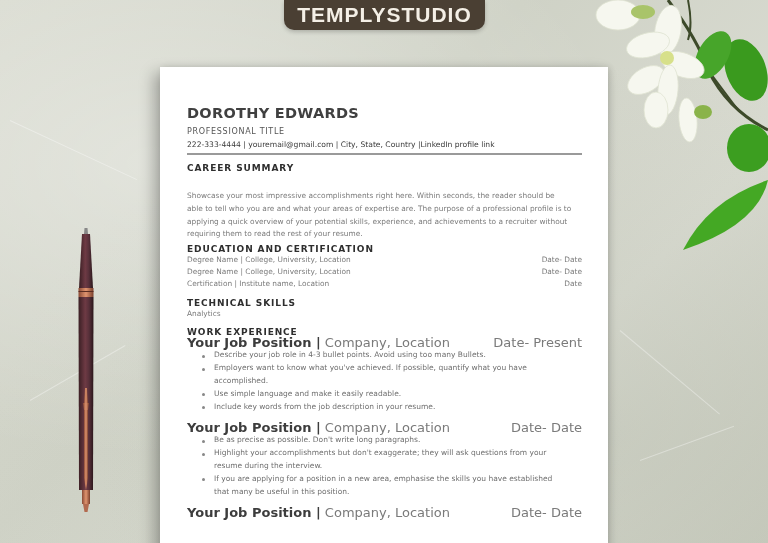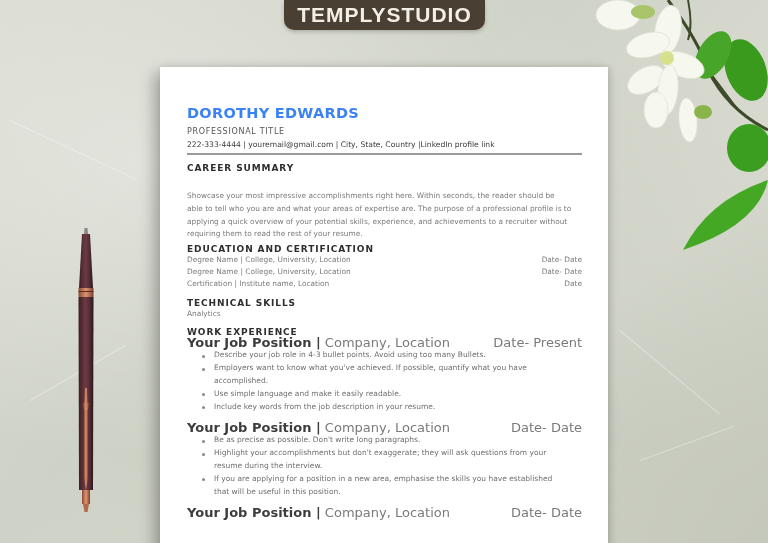--- a/index.html
+++ b/index.html
@@ -32,21 +32,21 @@
 
   
   .paper {
     position: absolute; left: 160px; top: 67px; width: 448px; height: 490px;
     background: #ffffff;
     box-shadow: -6px 6px 14px rgba(0,0,0,0.28), 2px 0 6px rgba(0,0,0,0.12);
   }
   .content { position: absolute; left: 27px; top: 38px; width: 395px; color: #6e6e6e; }
   .name {
     font-family: "DejaVu Sans", sans-serif; font-weight: 700; font-size: 14.5px;
-    color: #3b82f6; letter-spacing: 0.3px;
+    color: #404040; letter-spacing: 0.3px;
   }
   .ptitle { font-size: 8px; color: #555; letter-spacing: 0.7px; margin-top: 6px; }
   .contact { font-size: 7.6px; color: #3a3a3a; margin-top: 4px; }
   .divider { height: 2px; background: #9a9a9a; margin-top: 4px; }
 
   .sec-title {
     font-weight: 700; font-size: 9px; color: #2e2e2e; letter-spacing: 0.9px;
   }
   .para { font-size: 7.4px; line-height: 12.8px; color: #7a7a7a; }
   .row { display: flex; justify-content: space-between; font-size: 7.4px; line-height: 11.8px; color: #7a7a7a; }
@@ -198,21 +198,21 @@
         <ul class="bullets">
           <li>
               <div>Be as precise as possible. Don't write long paragraphs.</div>
             </li>
           <li>
               <div>Highlight your accomplishments but don't exaggerate; they will ask questions from your</div>
               <div>resume during the interview.</div>
             </li>
           <li>
               <div>If you are applying for a position in a new area, emphasise the skills you have established</div>
-              <div>that will be useful in this position.</div>
+              <div>that many be useful in this position.</div>
             </li>
         </ul>
       </div>
 
       <div style="margin-top:9px">
         <div class="job-head">
           <span><b>Your Job Position |</b><span> Company, Location</span></span>
           <span>Date- Date</span>
         </div>
       </div>

